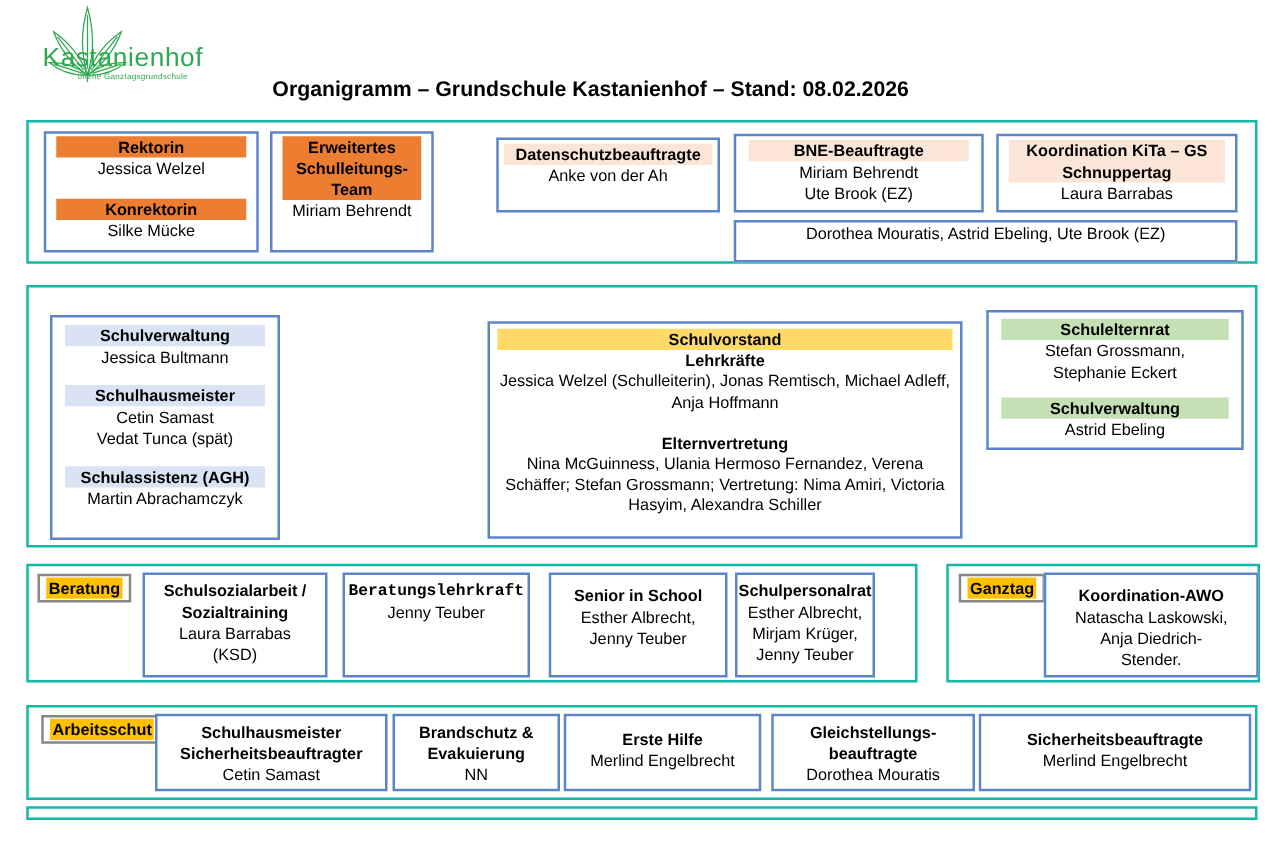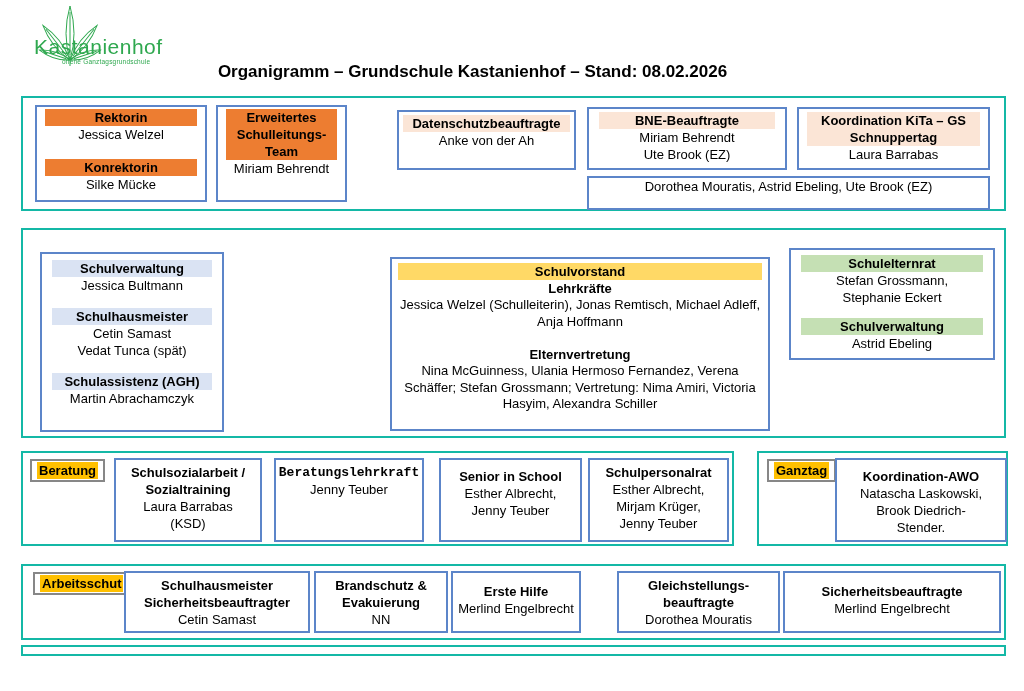--- a/index.html
+++ b/index.html
@@ -147,56 +147,56 @@
     <div class="t" style="padding-top:0;font-family:Liberation Mono, monospace;">Beratungslehrkraft</div>
     <div class="nm">Jenny Teuber</div>
   </div>
 
   <div class="bx" style="left:416px;top:5px;width:143px;height:84px;padding-top:8px;">
     <div class="t" style="padding-top:0;">Senior in School</div>
     <div class="nm">Esther Albrecht,</div>
     <div class="nm">Jenny Teuber</div>
   </div>
 
-  <div class="bx" style="left:565px;top:5px;width:141px;height:84px;padding-top:4px;">
+  <div class="bx" style="left:565px;top:5px;width:112px;height:84px;padding-top:4px;">
     <div class="t" style="padding-top:0;">Schulpersonalrat</div>
     <div class="nm">Esther Albrecht,</div>
     <div class="nm">Mirjam Krüger,</div>
     <div class="nm">Jenny Teuber</div>
   </div>
 </div>
 
 <div id="sec3b" class="section">
   <div class="lab" style="left:8px;top:6px;">
     <span class="hl">Ganztag</span>
   </div>
   <div class="bx" style="left:76px;top:5px;width:172px;height:84px;padding-top:8px;">
     <div class="t" style="padding-top:0;">Koordination-AWO</div>
     <div class="nm">Natascha Laskowski,</div>
-    <div class="nm">Brook Diedrich-</div>
+    <div class="nm">Anja Diedrich-</div>
     <div class="nm">Stender.</div>
   </div>
 </div>
 
 <div id="sec4" class="section">
   <div class="lab" style="left:10px;top:6px;">
     <span class="hl">Arbeitsschut</span><span>z</span>
   </div>
 
   <div class="bx" style="left:101px;top:5px;width:186px;height:62px;padding-top:2px;">
     <div class="t" style="padding:2px 2px 0 2px;">Schulhausmeister Sicherheitsbeauftragter</div>
     <div class="nm">Cetin Samast</div>
   </div>
 
   <div class="bx" style="left:291px;top:5px;width:134px;height:62px;padding-top:2px;">
     <div class="t" style="padding-top:2px;">Brandschutz &amp; Evakuierung</div>
     <div class="nm">NN</div>
   </div>
 
-  <div class="bx" style="left:428px;top:5px;width:130px;height:62px;padding-top:10px;">
+  <div class="bx" style="left:428px;top:5px;width:158px;height:62px;padding-top:10px;">
     <div class="t" style="padding-top:0;">Erste Hilfe</div>
     <div class="nm">Merlind Engelbrecht</div>
   </div>
 
   <div class="bx" style="left:594px;top:5px;width:163px;height:62px;padding-top:2px;">
     <div class="t" style="padding-top:2px;">Gleichstellungs-beauftragte</div>
     <div class="nm">Dorothea Mouratis</div>
   </div>
 
   <div class="bx" style="left:760px;top:5px;width:218px;height:62px;padding-top:10px;">

